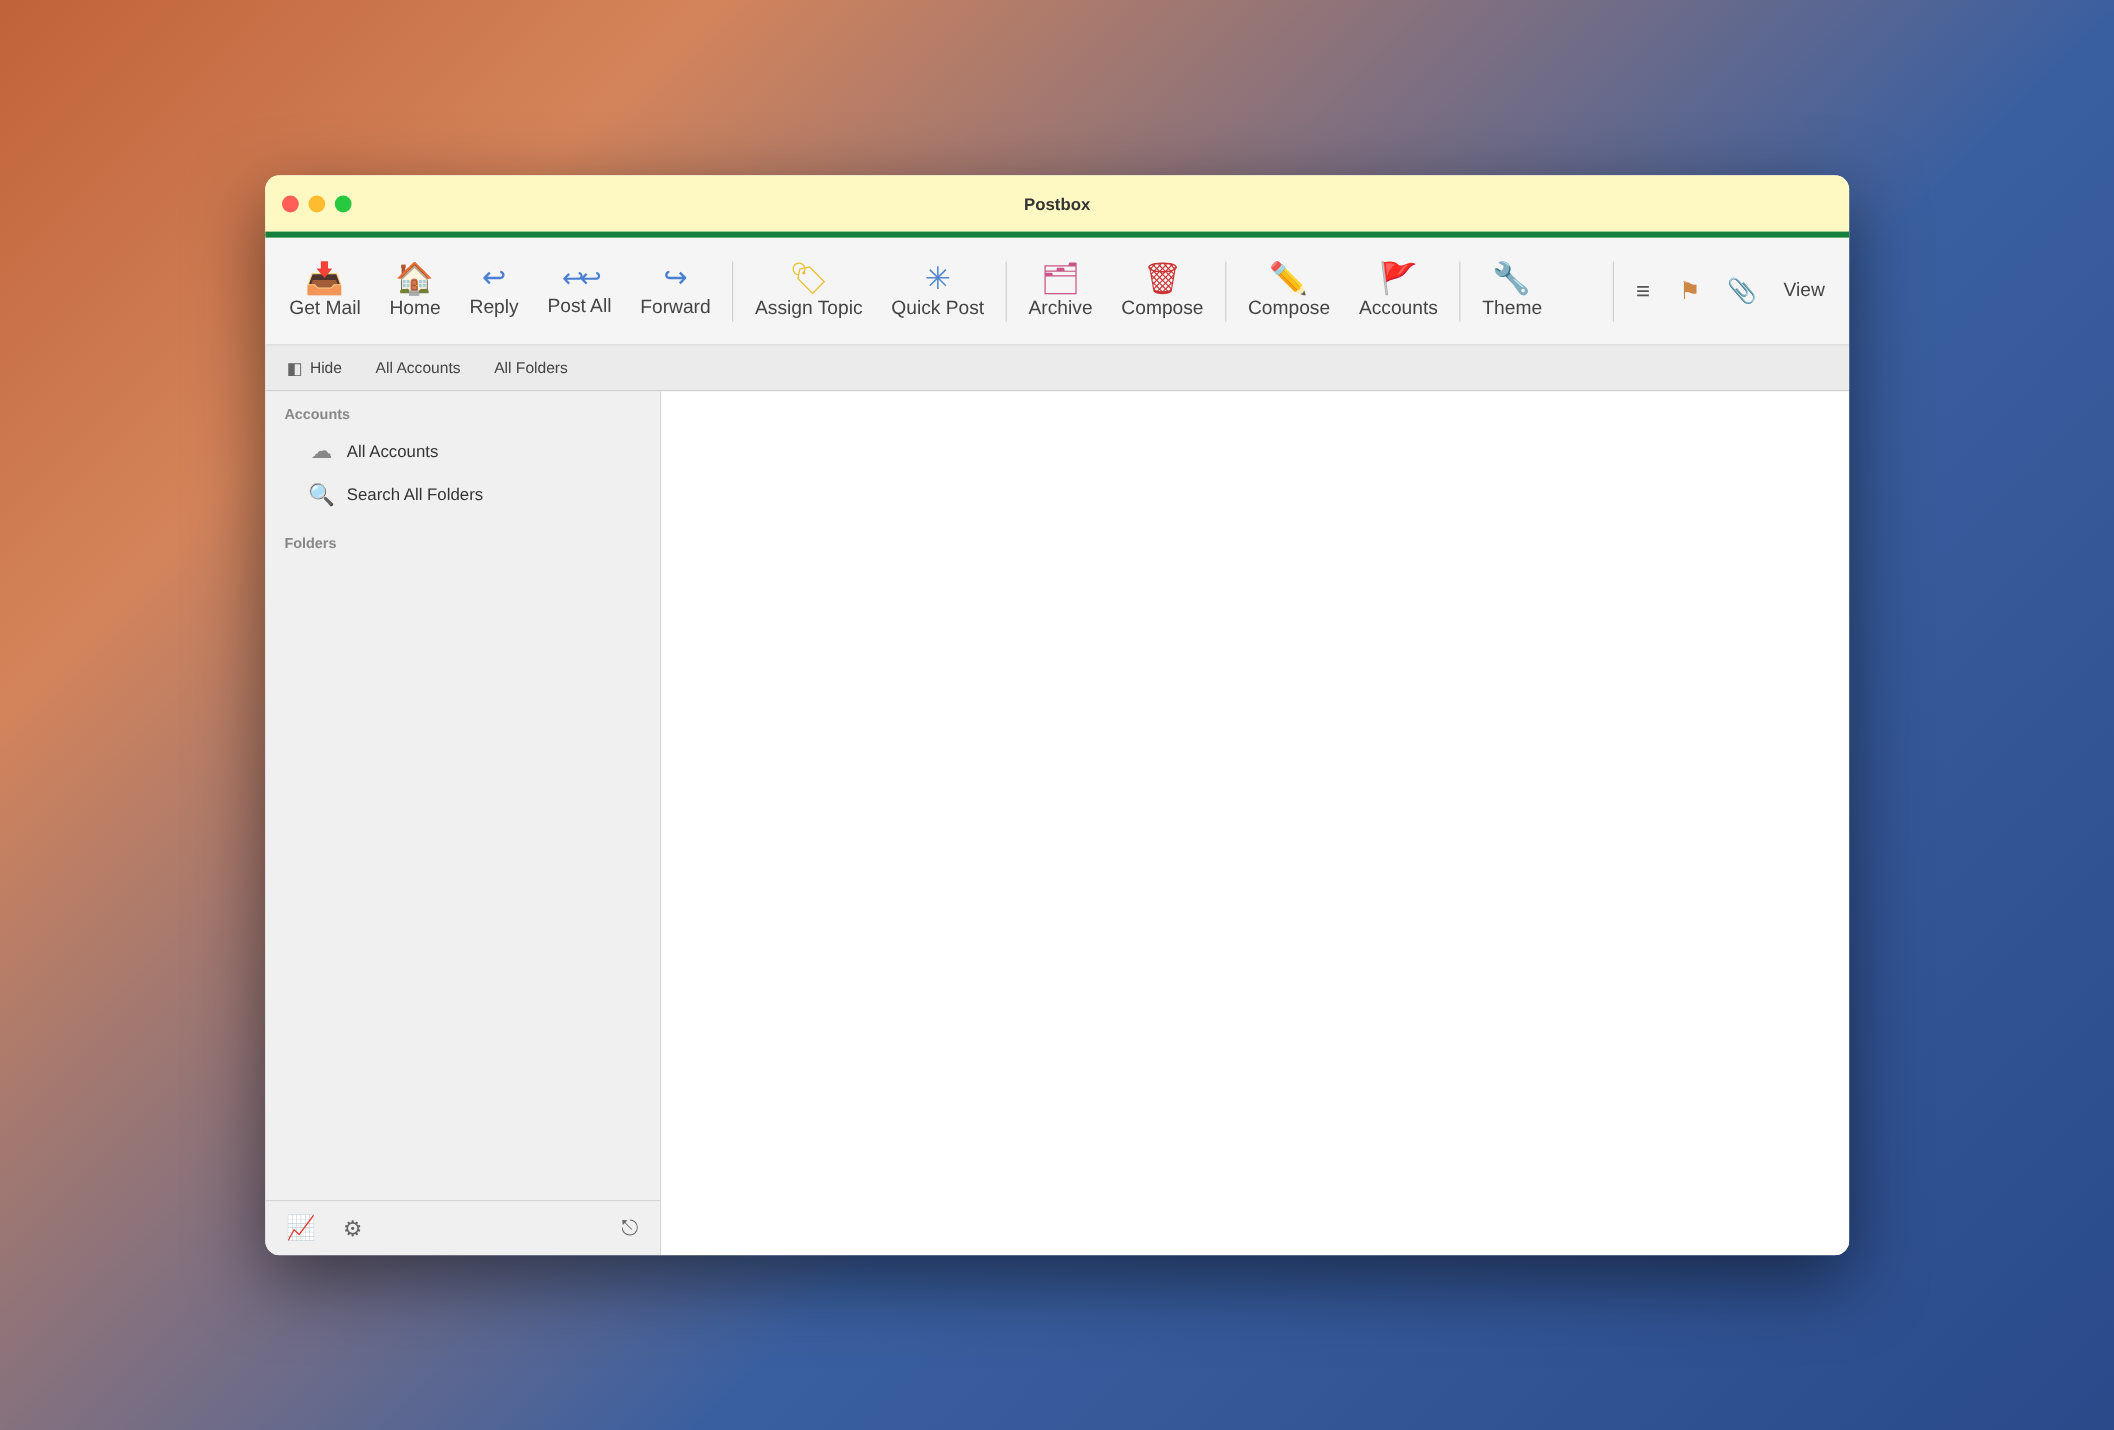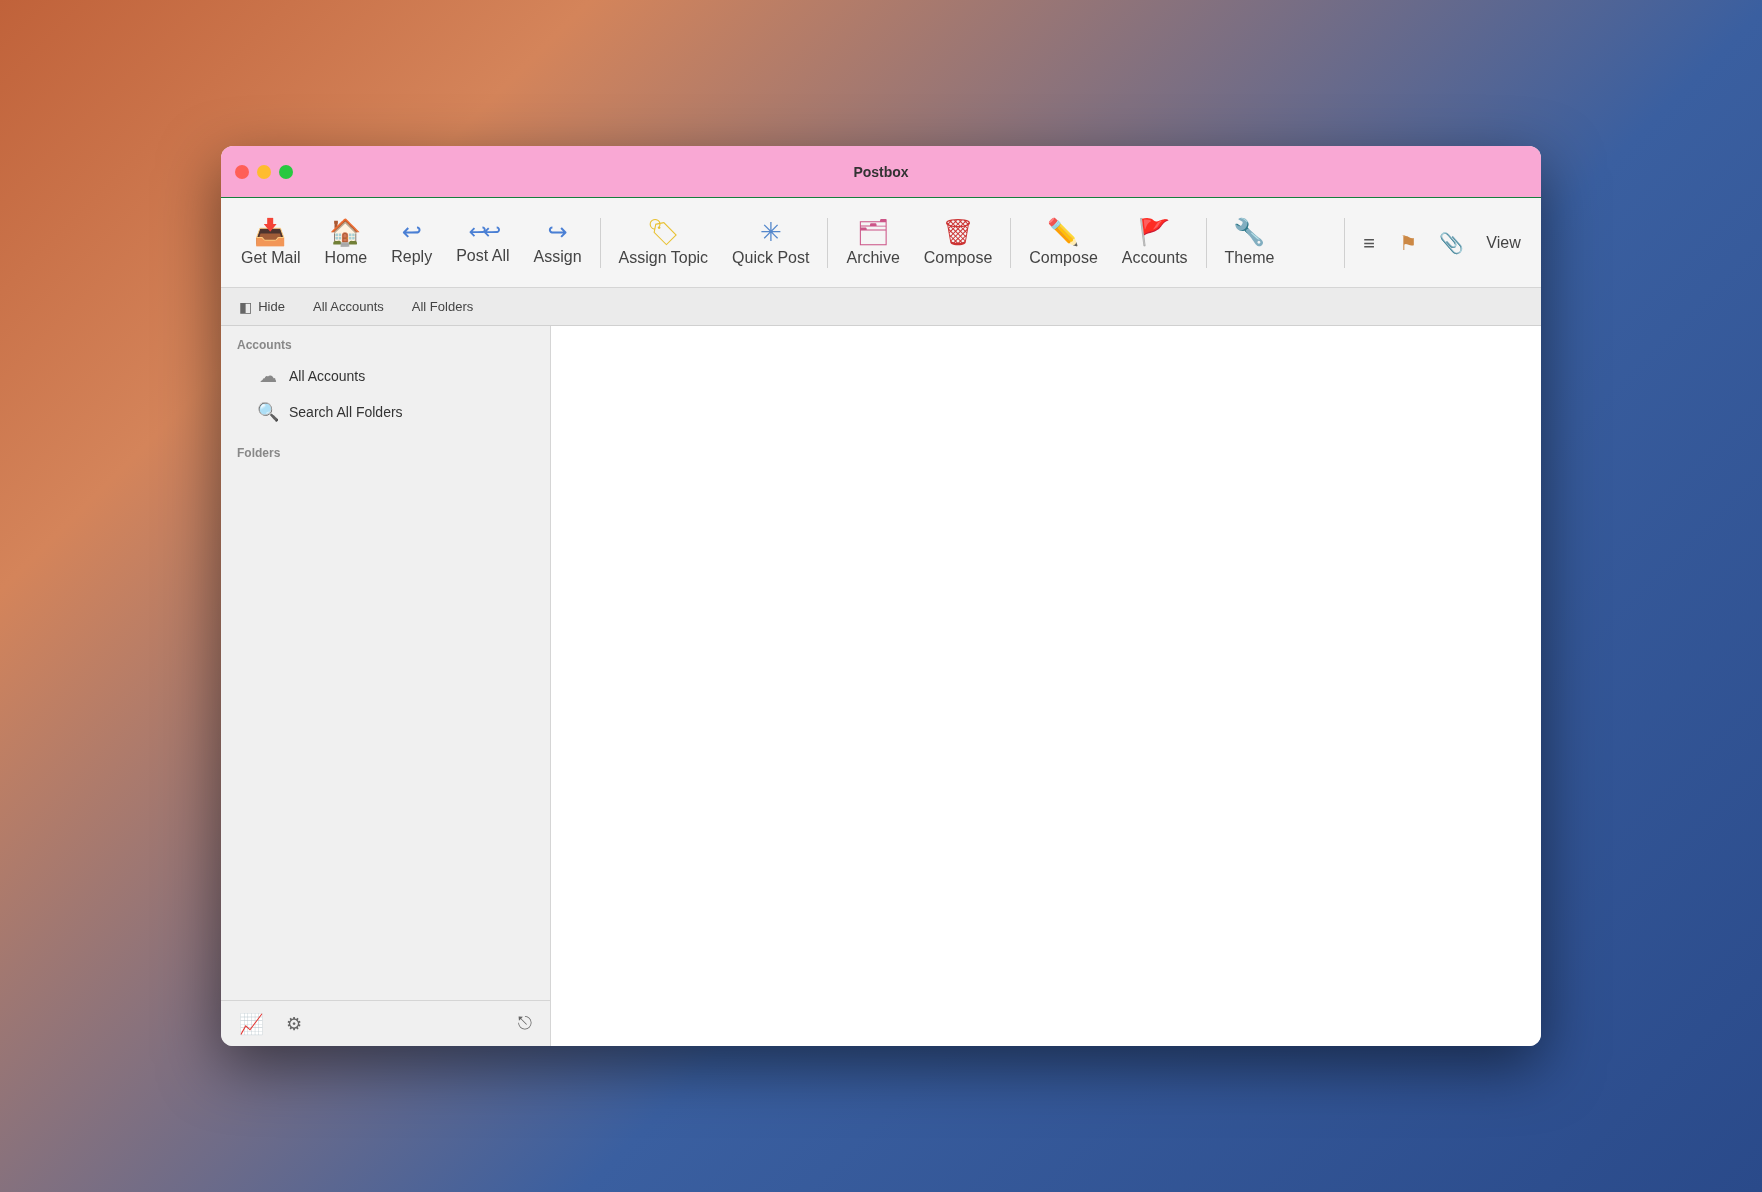--- a/index.html
+++ b/index.html
@@ -19,27 +19,27 @@
       background: #f0f0f0;
       border-radius: 12px;
       box-shadow: 0 20px 60px rgba(0,0,0,0.5);
       overflow: hidden;
       display: flex;
       flex-direction: column;
     }
 
     
     .title-bar {
-      background: #f9a8d4;
+      background: #fef9c3;
       height: 52px;
       display: flex;
       align-items: center;
       justify-content: center;
       position: relative;
-      border-bottom: 1px solid #15803d;
+      border-bottom: 5px solid #15803d;
       flex-shrink: 0;
     }
 
     .traffic-lights {
       position: absolute;
       left: 14px;
       display: flex;
       gap: 8px;
       align-items: center;
     }
@@ -260,21 +260,21 @@
       <span class="toolbar-label">Reply</span>
     </div>
 
     <div class="toolbar-item">
       <span class="toolbar-icon icon-blue" style="font-size:22px; letter-spacing:-4px;">↩↩</span>
       <span class="toolbar-label">Post All</span>
     </div>
 
     <div class="toolbar-item">
       <span class="toolbar-icon icon-blue" style="font-size:24px;">↪</span>
-      <span class="toolbar-label">Assign</span>
+      <span class="toolbar-label">Forward</span>
     </div>
 
     <div class="toolbar-separator"></div>
 
     <div class="toolbar-item">
       <span class="toolbar-icon" style="color:#e8c030;">🏷</span>
       <span class="toolbar-label">Assign Topic</span>
     </div>
 
     <div class="toolbar-item">

